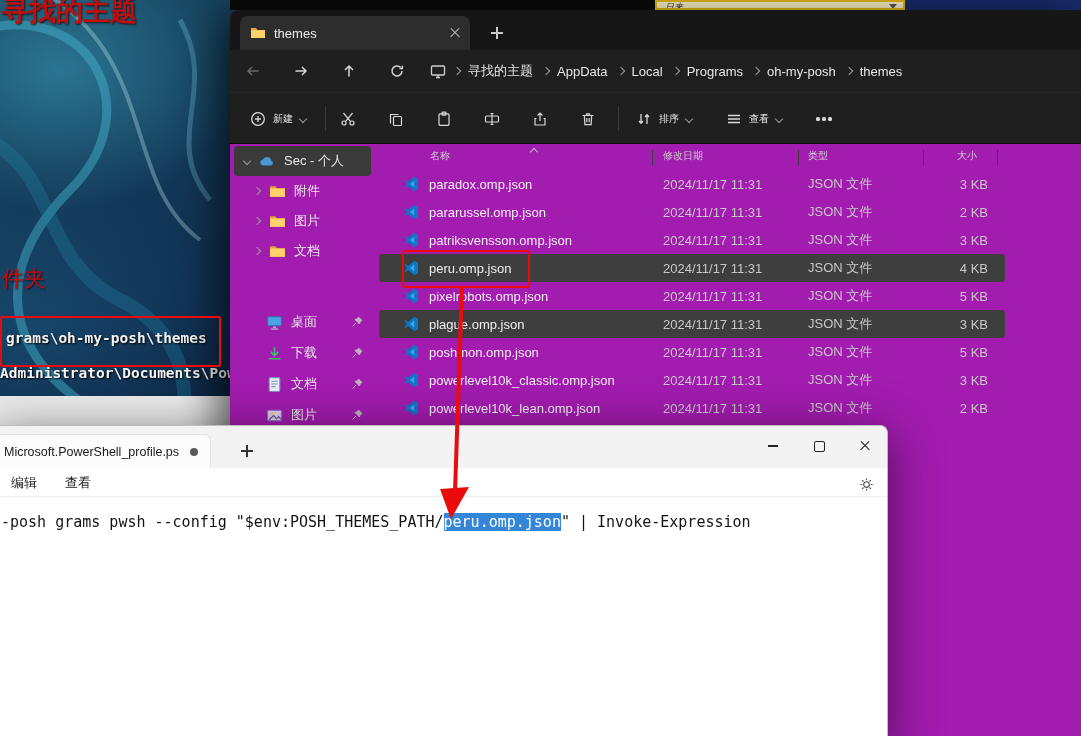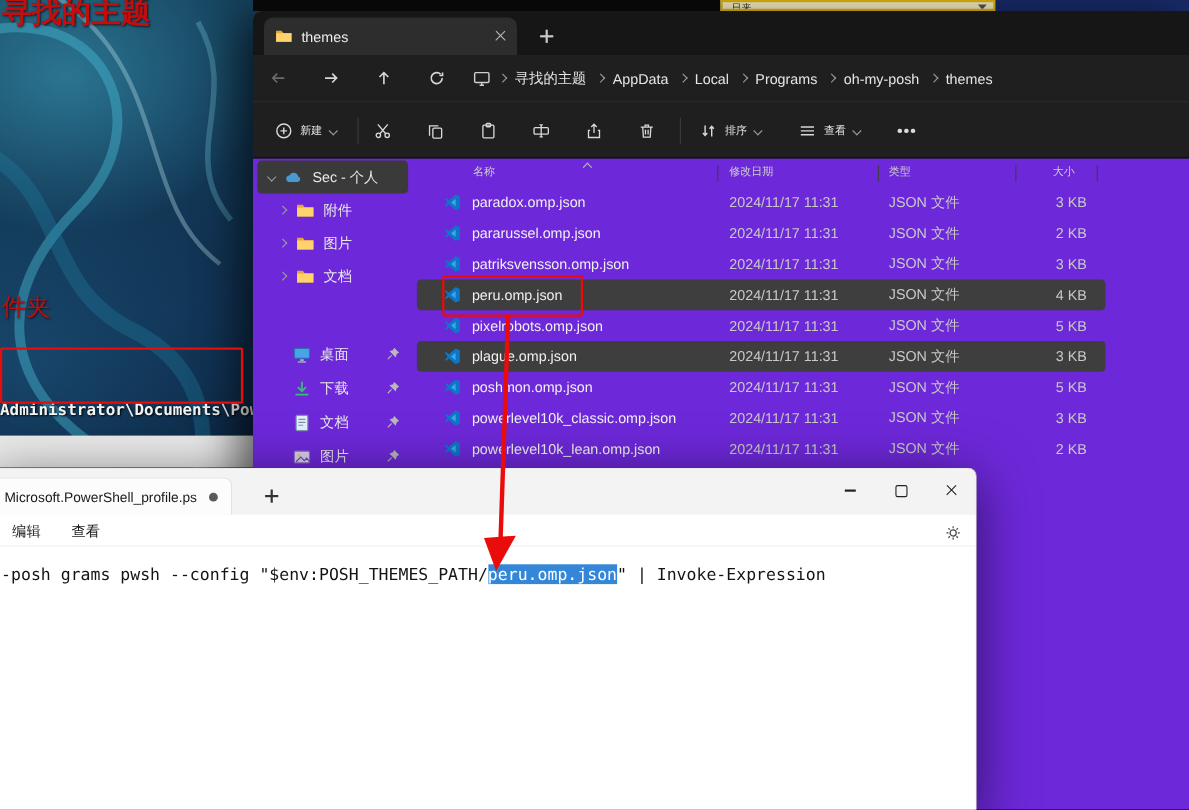--- a/index.html
+++ b/index.html
@@ -21,27 +21,27 @@
   .console-line{font-family:"DejaVu Sans Mono",monospace;font-weight:bold;font-size:14.5px;
     color:#f3f3f3;text-shadow:1px 1px 2px #000;white-space:nowrap;width:230px;overflow:hidden;}
   #console1{left:6px;top:330px;}
   #console2{left:0px;top:365px;}
   #white-band{left:0;top:396px;width:230px;height:29px;background:#ebebeb;}
 
   
   #strip-left{left:230px;top:0;width:425px;height:10px;background:#0a0a0a;}
   #strip-combo{left:655px;top:0;width:250px;height:10px;background:#f7eec2;
     border:2px solid #e0b50e;box-sizing:border-box;overflow:hidden;display:flex;align-items:flex-start;}
-  #strip-combo .txt{font-size:9px;color:#333;margin-left:8px;line-height:10px;}
+  #strip-combo .txt{font-size:9px;color:#333;margin-left:8px;line-height:10px;font-style:italic;}
   #strip-combo .tri{margin-left:auto;margin-right:6px;margin-top:2px;width:0;height:0;
     border-left:4px solid transparent;border-right:4px solid transparent;border-top:5px solid #555;}
   #strip-blue{left:905px;top:0;width:176px;height:10px;background:#182a68;}
 
   
-  #explorer{left:230px;top:10px;width:851px;height:726px;background:#6d28d9;
+  #explorer{left:230px;top:10px;width:851px;height:726px;background:#a21caf;
     border-top-left-radius:8px;box-shadow:-12px 8px 40px rgba(0,0,0,.6);}
   #ex-tabstrip{position:absolute;left:0;top:0;width:100%;height:40px;background:#161616;
     border-top-left-radius:8px;}
   #ex-tab{position:absolute;left:10px;top:6px;width:230px;height:34px;background:#2d2d2d;
     border-radius:8px 8px 0 0;display:flex;align-items:center;padding:0 10px;box-sizing:border-box;}
   #ex-tab .lbl{font-size:13px;color:#ededed;margin-left:8px;}
   #ex-newtab{position:absolute;left:254px;top:10px;width:26px;height:26px;display:flex;
     align-items:center;justify-content:center;border-radius:4px;}
 
   .xicon{position:relative;width:10px;height:10px;}
@@ -145,20 +145,21 @@
 
 <div id="wallpaper" class="abs">
   <svg width="230" height="736" viewBox="0 0 230 736" style="position:absolute;left:0;top:0;">
     <path d="M-20 30 C 90 0, 150 110, 70 190 S 0 360, 110 420" stroke="#46b8d2" stroke-width="9" fill="none" opacity="0.45"></path>
     <path d="M40 -10 C 160 60, 120 180, 200 240" stroke="#bfe6ef" stroke-width="4" fill="none" opacity="0.35"></path>
     <path d="M-10 140 C 60 180, 40 260, 120 300 S 200 420, 150 520" stroke="#1f7ea0" stroke-width="14" fill="none" opacity="0.35"></path>
     <path d="M180 20 C 220 90, 160 140, 210 200" stroke="#7fd4e6" stroke-width="5" fill="none" opacity="0.3"></path>
   </svg>
   <div class="abs wp-label-top">寻找的主题</div>
   <div class="abs wp-label-mid">件夹</div>
+  <div class="abs console-line" id="console1">grams\oh-my-posh\themes</div>
   <div class="abs console-line" id="console2">Administrator\Documents\Pow</div>
   <div class="abs" id="white-band"></div>
 </div>
 
 <div class="abs" id="strip-left"></div>
 <div class="abs" id="strip-combo">
   <span class="txt">日来</span>
   <span class="tri"></span>
 </div>
 <div class="abs" id="strip-blue"></div>

